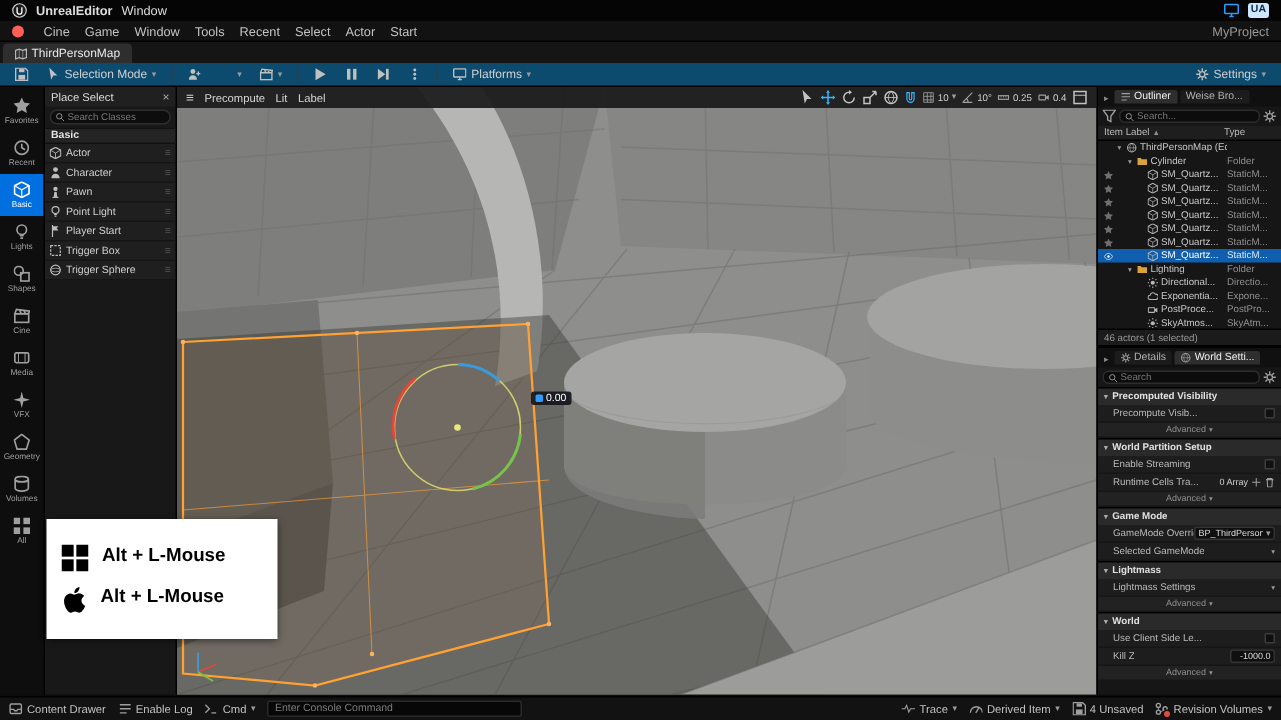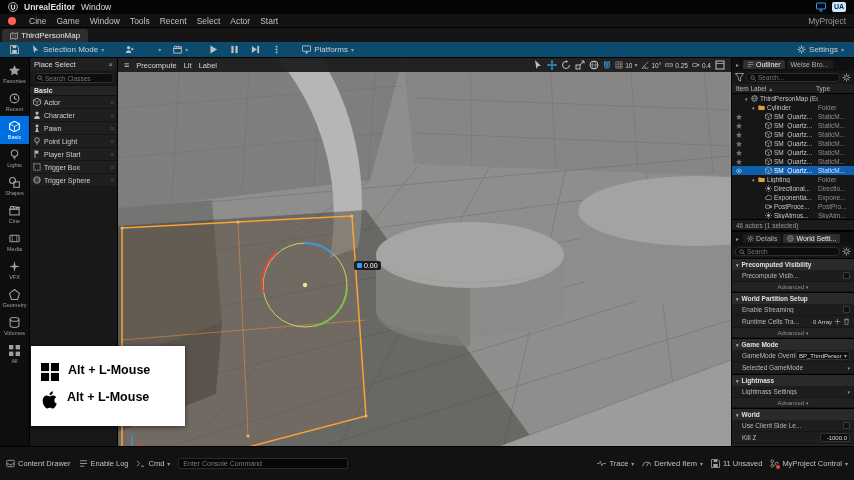--- a/index.html
+++ b/index.html
@@ -96,21 +96,21 @@
 .d-check{width:7px;height:7px;background:#101010;border:1px solid #3c3c3c;border-radius:1px}
 .d-drop{display:flex;align-items:center;gap:2px;background:#0f0f0f;border:1px solid #333;border-radius:2px;padding:0 2px;height:9px;color:#ddd;max-width:54px;overflow:hidden}
 .d-drop .dv{overflow:hidden;white-space:nowrap;font-size:6px}
 .d-num{background:#0f0f0f;border:1px solid #333;border-radius:2px;padding:0 2px;height:9px;line-height:8px;color:#ddd;font-size:6px;min-width:30px;text-align:right}
 .d-val{color:#cfcfcf;font-size:6px}
 .ai{width:7px;height:7px;color:#9f9f9f}
 .d-exp{font-size:5px;color:#999}
 .d-adv{height:10px;display:flex;align-items:center;justify-content:center;gap:2px;font-size:6px;color:#8d8d8d;background:#222;border-bottom:1px solid #161616;flex:none}
 .adv-caret{font-size:5px}
 
-#statusbar{position:absolute;bottom:0;left:0;right:0;height:34px;background:#121212;border-top:1px solid #000;display:flex;align-items:center;gap:8px;padding:0 6px;font-size:7.5px;color:#c2c2c2}
+#statusbar{position:absolute;bottom:0;left:0;right:0;height:16px;background:#121212;border-top:1px solid #000;display:flex;align-items:center;gap:8px;padding:0 6px;font-size:7.5px;color:#c2c2c2}
 .sb-item{display:flex;align-items:center;gap:3px}
 .sb-item .icon{width:9px;height:9px}
 .console-input{width:170px;height:11px;background:#070707;border:1px solid #2a2a2a;border-radius:2px;display:flex;align-items:center;padding:0 4px;color:#7c7c7c;font-size:7px;overflow:hidden;white-space:nowrap}
 .sb-right{margin-left:auto;display:flex;align-items:center;gap:8px}
 .rc-wrap{position:relative;display:inline-flex}
 .rc-wrap::after{content:"";position:absolute;right:-2px;bottom:-2px;width:4px;height:4px;border-radius:50%;background:#e04a3f;border:1px solid #121212}
 
 #overlay-card{position:absolute;left:31px;top:346px;width:154px;height:80px;background:#ffffff;box-shadow:0 1px 5px rgba(0,0,0,.55);display:flex;flex-direction:column;justify-content:center;gap:9px;padding:0 10px;z-index:50}
 .ov-row{display:flex;align-items:flex-start;gap:9px}
 .ov-i{width:18px;height:18px;color:#000}
@@ -1059,34 +1059,34 @@
       <span class="caret">▾</span>
     </span>
     <span class="sb-item">
       <span class="icon">
           <svg viewBox="0 0 10 10">
             <path d="M.5.5h7L9.5 2.5v7H.5z" fill="none" stroke="currentColor"></path>
             <rect x="2.5" y="5.5" width="5" height="3.5"></rect>
             <rect x="3" y="1" width="4" height="2.5"></rect>
           </svg>
         </span>
-      <span>11 Unsaved</span>
+      <span>4 Unsaved</span>
     </span>
     <span class="sb-item">
       <span class="rc-wrap">
           <span class="icon">
             <svg viewBox="0 0 10 10">
               <circle cx="2.5" cy="2.5" r="1.5" fill="none" stroke="currentColor"></circle>
               <circle cx="2.5" cy="7.5" r="1.5" fill="none" stroke="currentColor"></circle>
               <circle cx="7.5" cy="5" r="1.5" fill="none" stroke="currentColor"></circle>
               <path d="M2.5 4v2M4 7.5c2 0 2-2.5 2-2.5" fill="none" stroke="currentColor" stroke-width="0.7"></path>
             </svg>
           </span>
         </span>
-      <span>MyProject Control</span>
+      <span>Revision Volumes</span>
       <span class="caret">▾</span>
     </span>
   </div>
 </div>
 
 <div id="overlay-card">
   <div class="ov-row">
     <span class="icon ov-i">
         <svg viewBox="0 0 20 20">
           <rect width="9" height="9"></rect>

